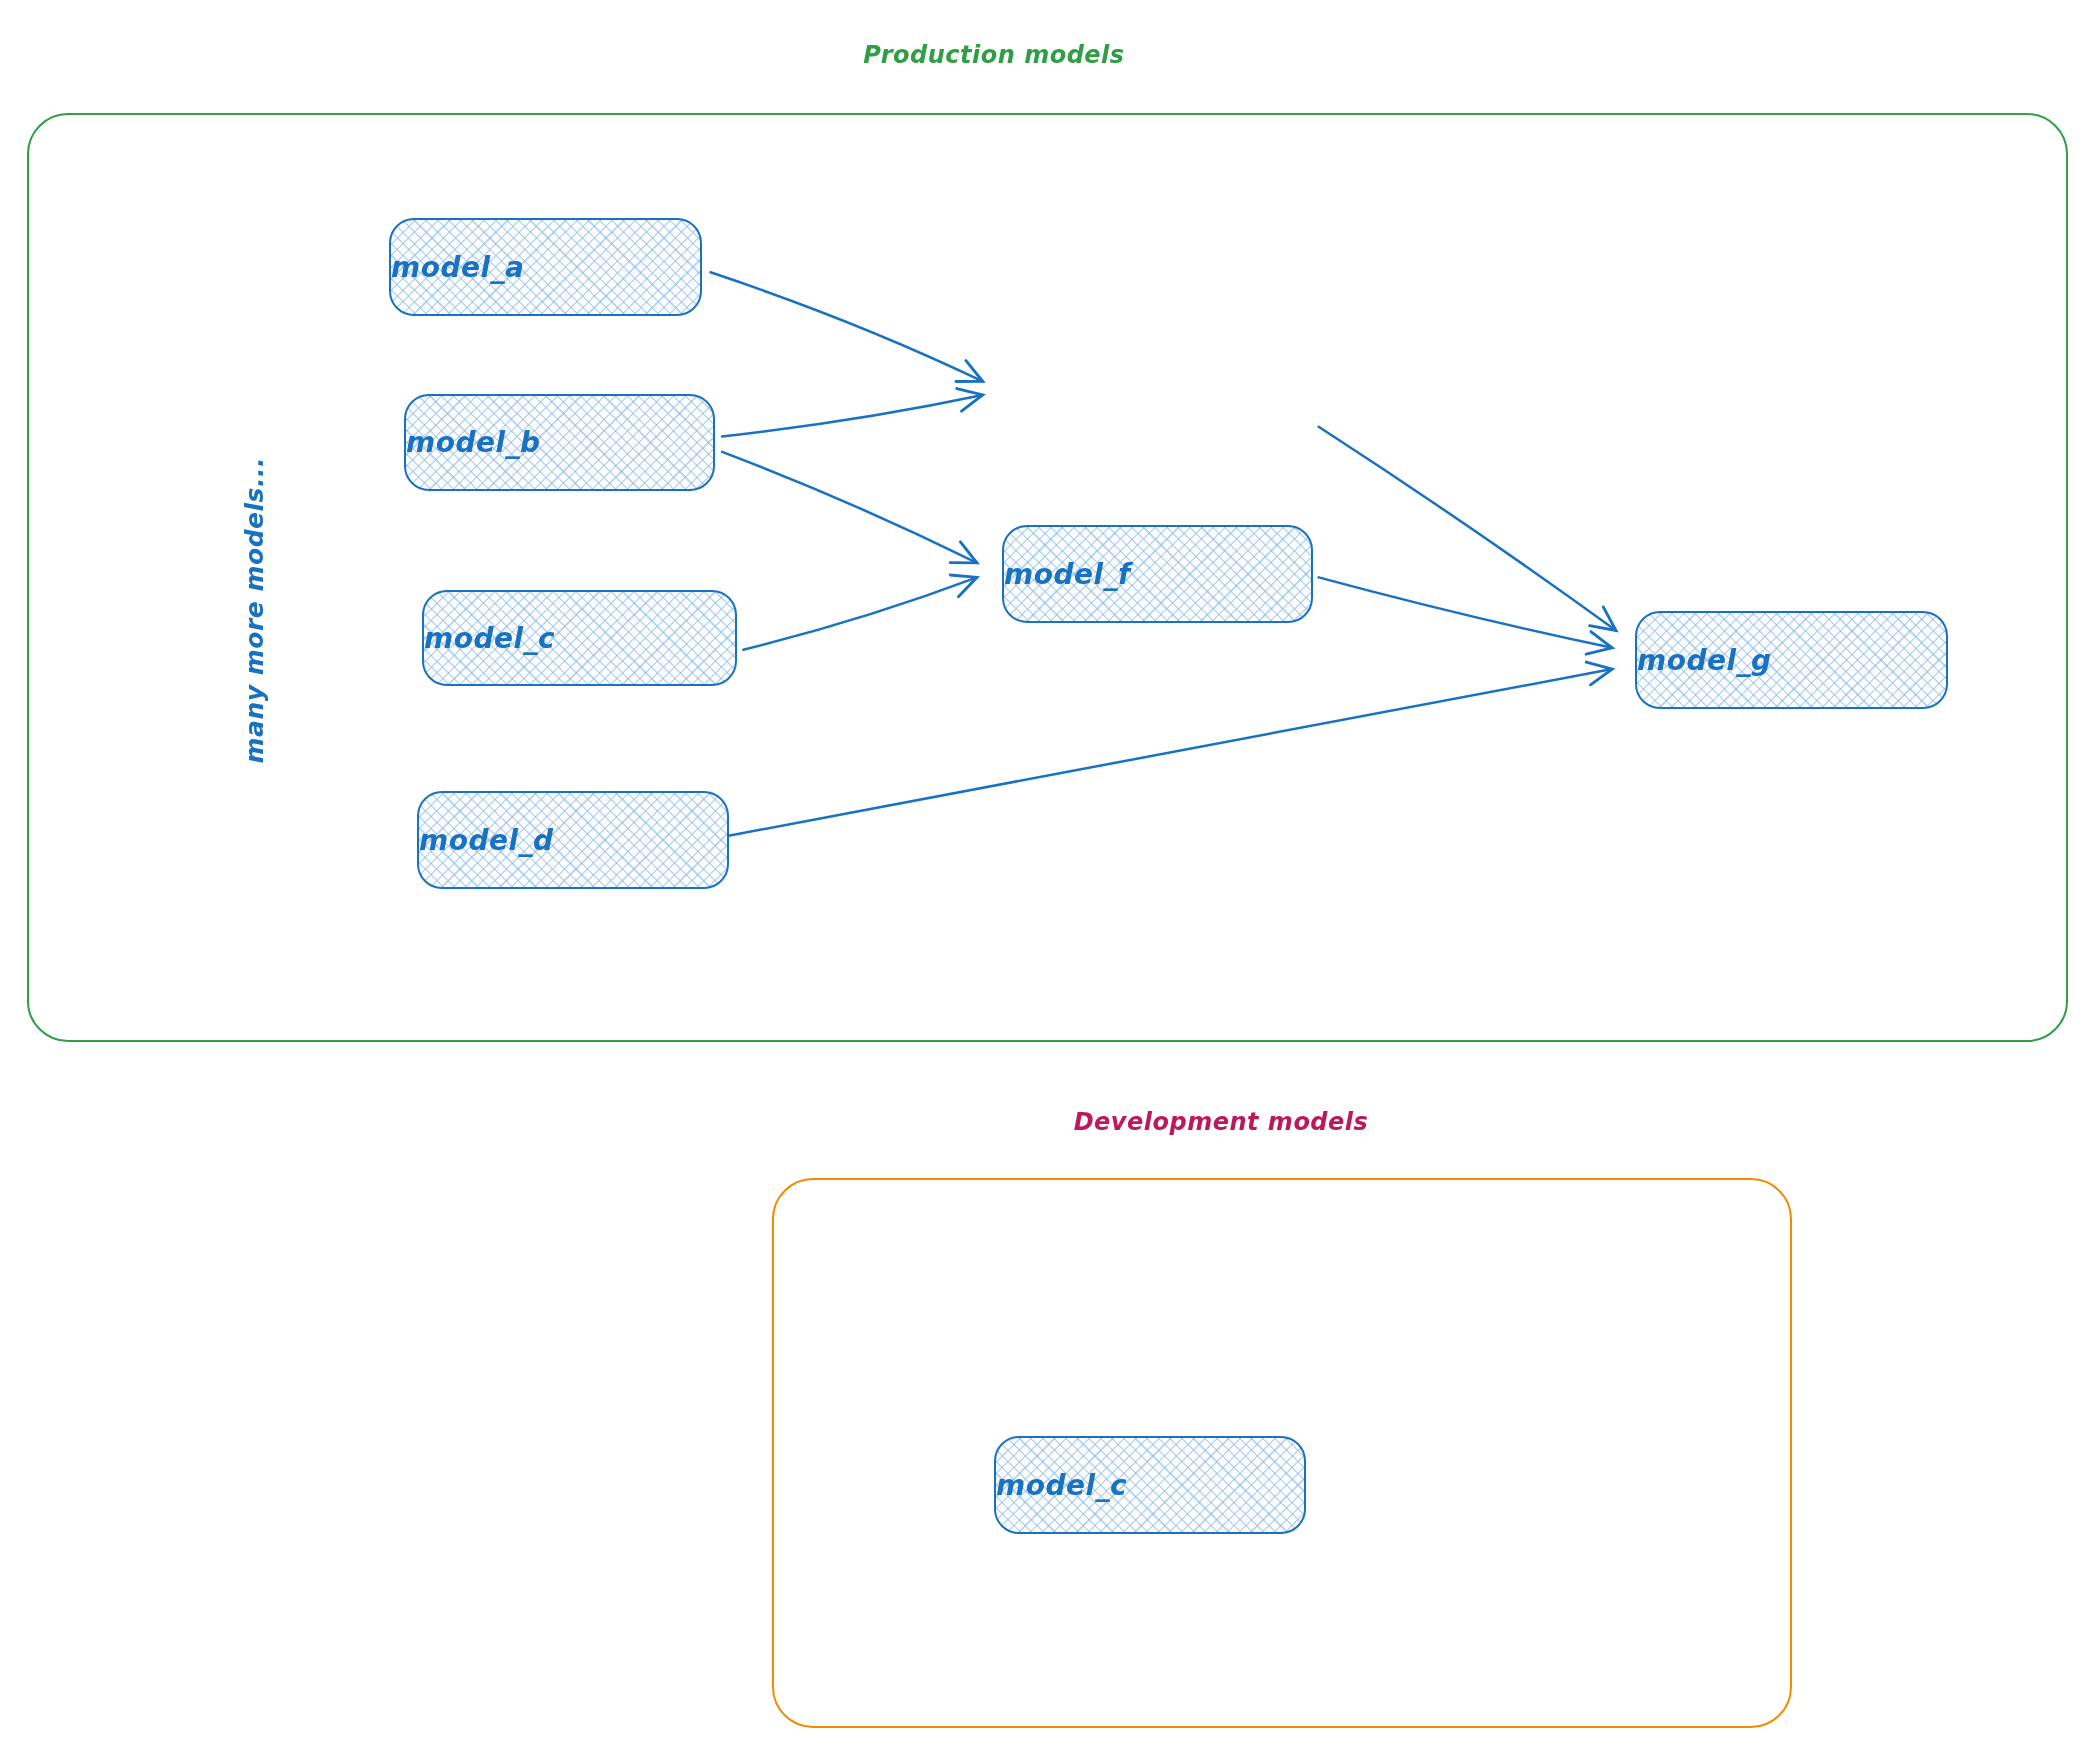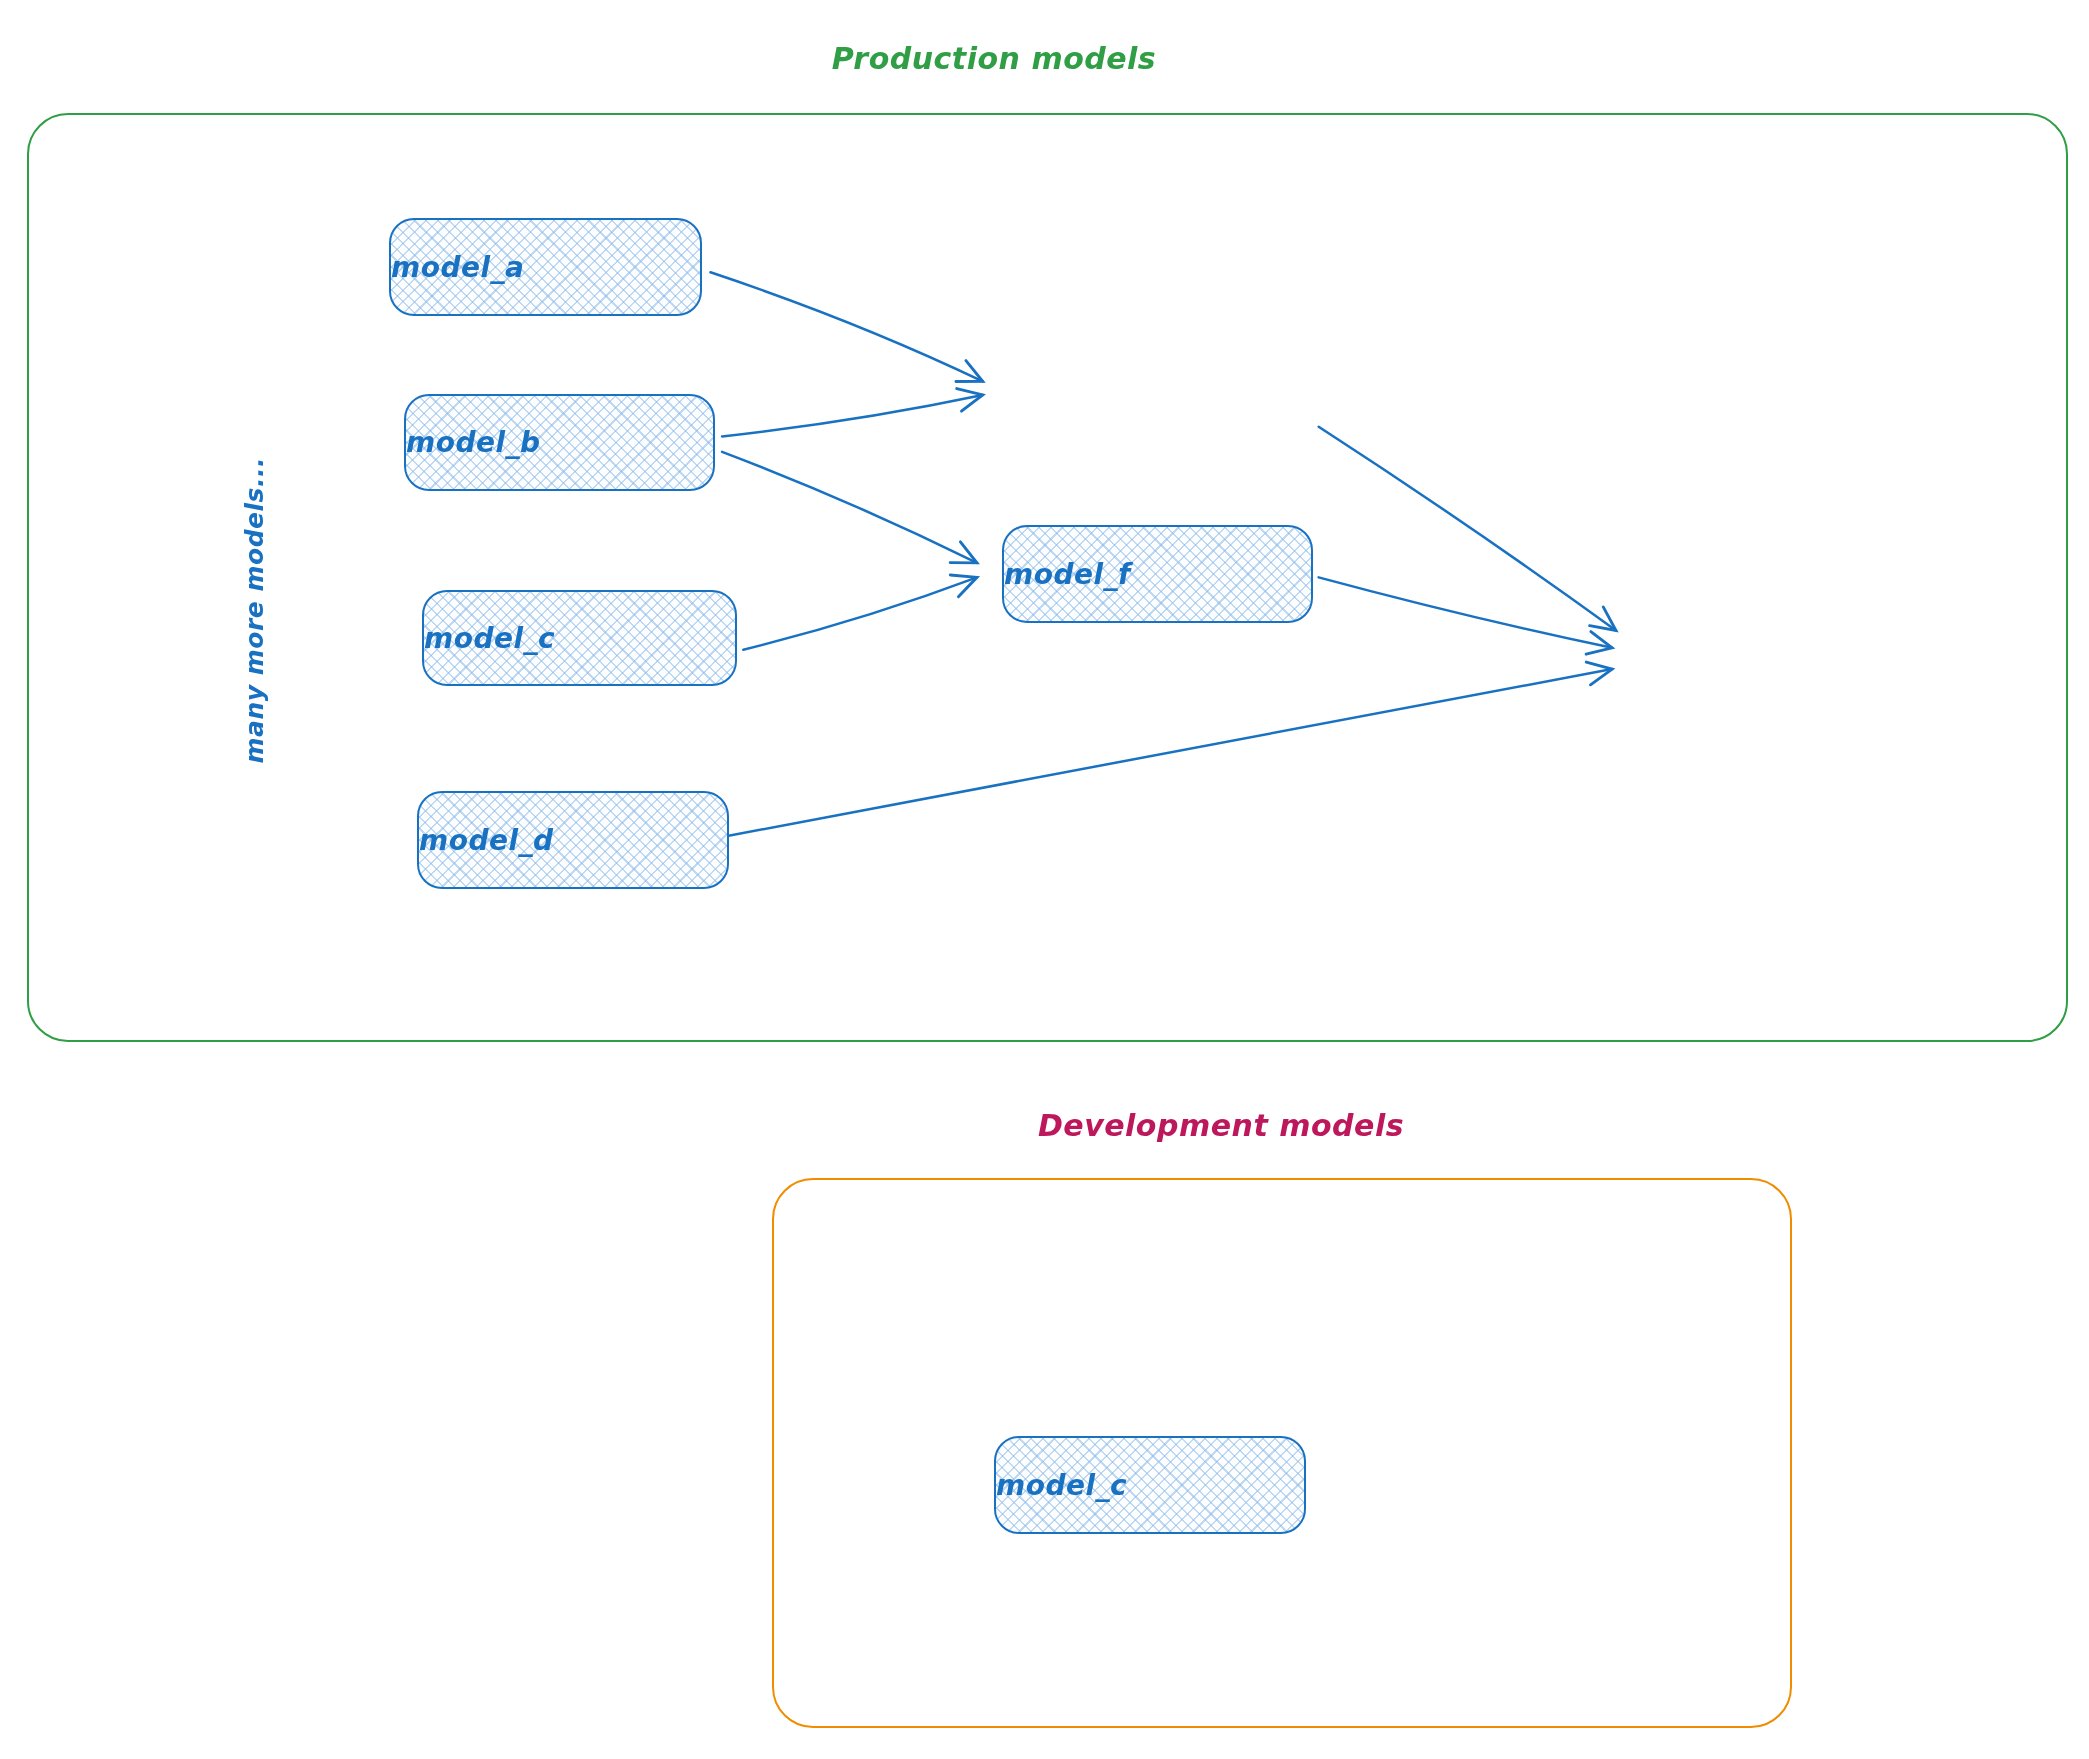--- a/index.html
+++ b/index.html
@@ -17,21 +17,21 @@
   .container-production{
     left:27px;top:113px;width:2037px;height:925px;
     border:2.4px solid #2f9e44;
   }
   .container-development{
     left:772px;top:1178px;width:1016px;height:546px;
     border:2.4px solid #f08c00;
   }
 
   .section-title{
-    position:absolute;font-size:30px;font-weight:bold;font-style:italic;
+    position:absolute;font-size:24px;font-weight:bold;font-style:italic;
     letter-spacing:0.5px;text-align:center;white-space:nowrap;
   }
   .title-production{left:801px;top:41px;width:386px;color:#2f9e44;}
   .title-development{left:1028px;top:1108px;width:386px;color:#be185d;}
 
   .node{
     position:absolute;display:flex;align-items:center;justify-content:flex-start;
     border:2.4px solid #1971c2;border-radius:25px;
     background:
       repeating-linear-gradient(45deg, rgba(134,181,230,.50) 0 1.5px, transparent 1.5px 8.2px),
@@ -100,19 +100,22 @@
   </div>
   <div class="node node-c">
     <span class="node-label">model_c</span>
   </div>
   <div class="node node-d">
     <span class="node-label">model_d</span>
   </div>
   <div class="node node-f">
     <span class="node-label">model_f</span>
   </div>
+  <div class="node node-g">
+    <span class="node-label">model_g</span>
+  </div>
 
   <div class="node node-dev-c">
     <span class="node-label">model_c</span>
   </div>
 
 </div>
 
 
 </body></html>

